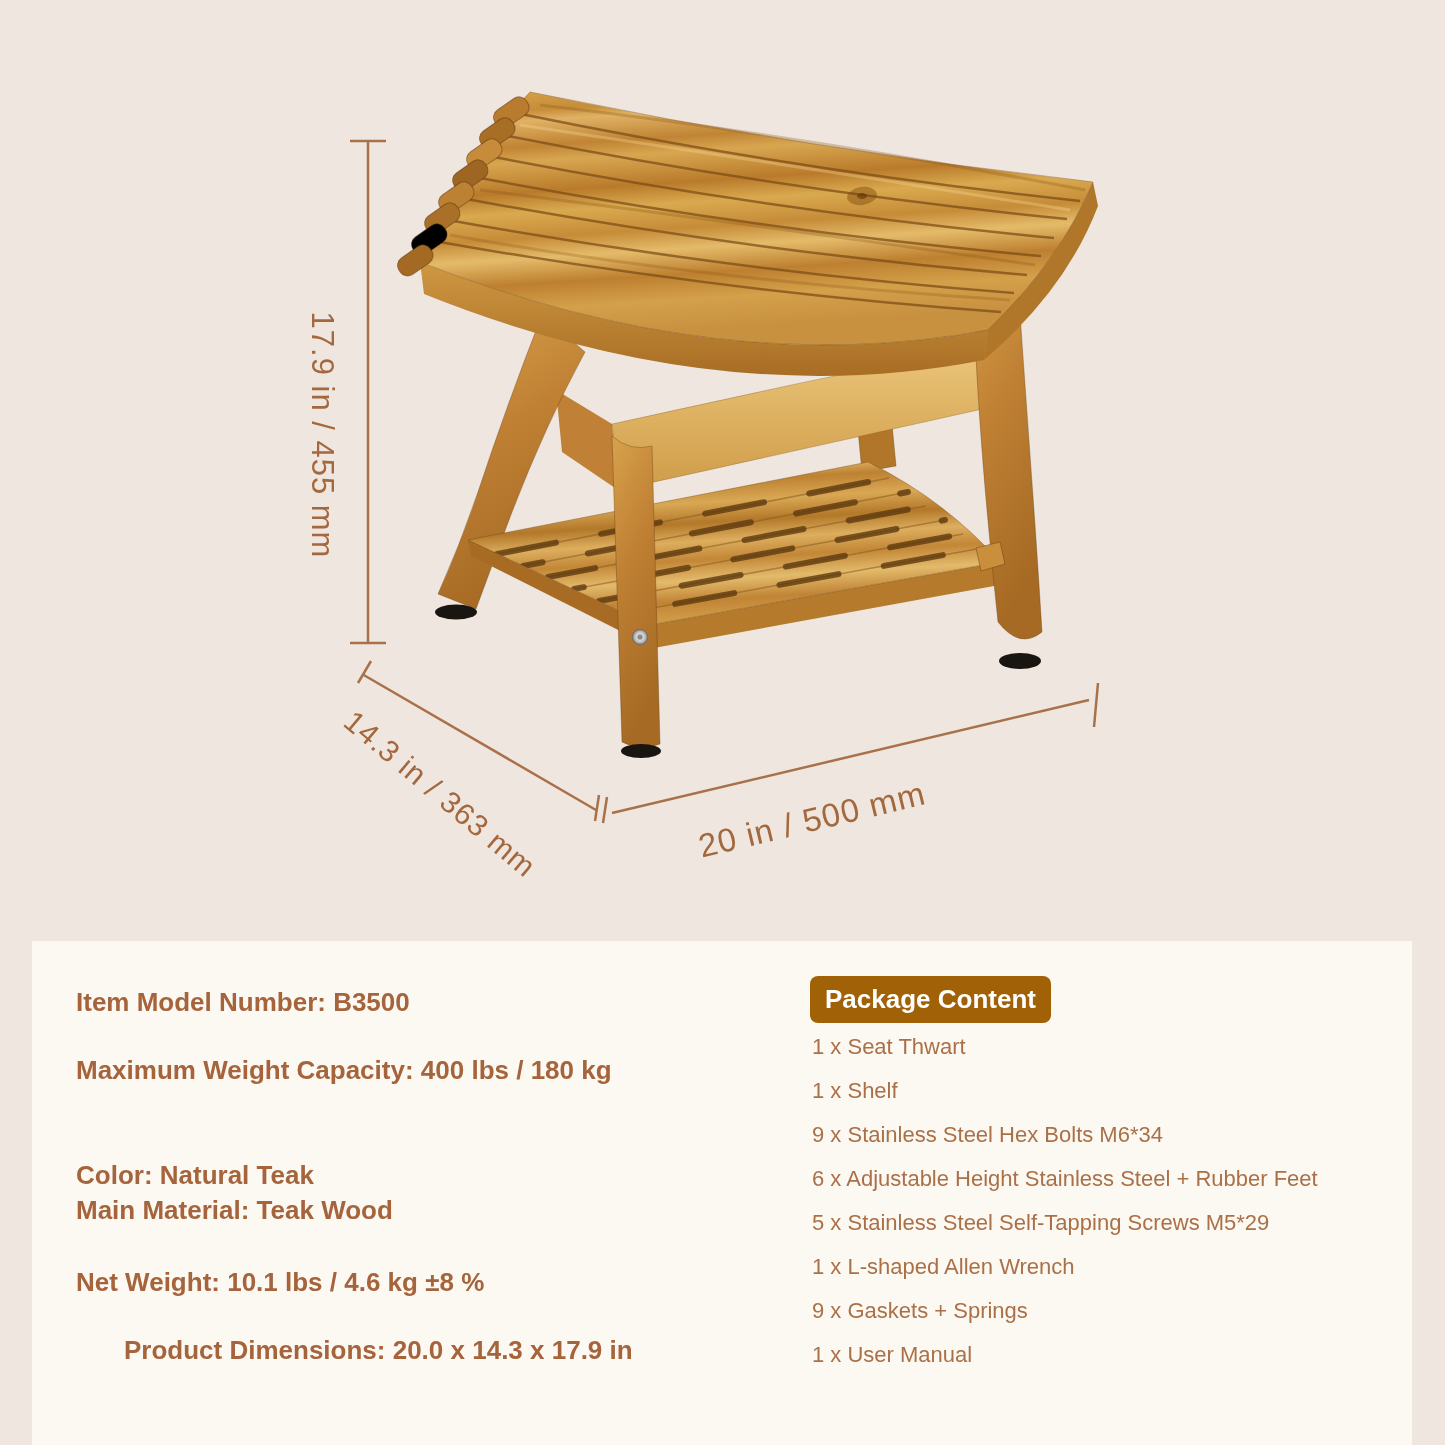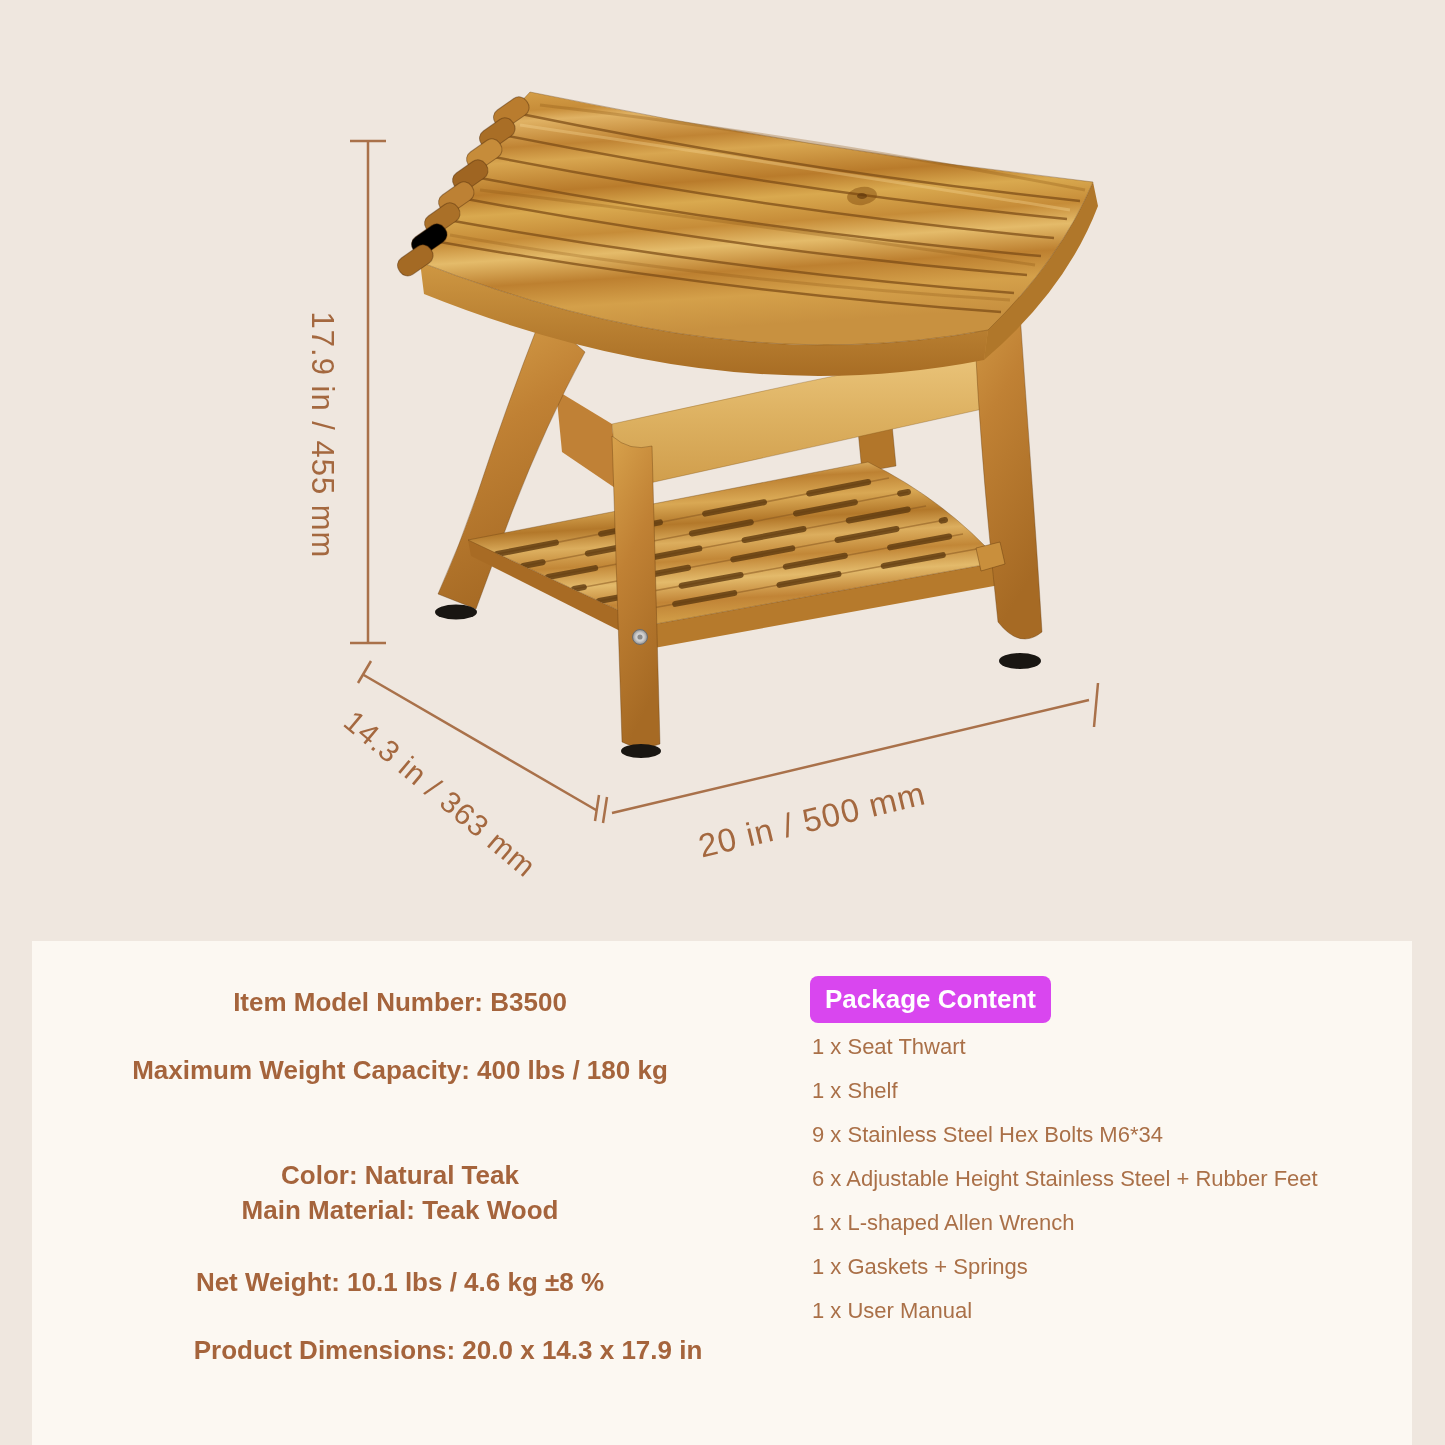--- a/index.html
+++ b/index.html
@@ -23,32 +23,32 @@
   .dim-width{
     left:812px;top:820px;font-size:33px;
     transform:translate(-50%,-50%) rotate(-13.5deg);
   }
   .panel{
     position:absolute;left:32px;top:941px;width:1380px;height:504px;
     background:#fcf8f2;
   }
   .spec-line{
     position:absolute;left:76px;width:648px;
-    font-size:26px;font-weight:bold;color:#a5643c;white-space:nowrap;text-align:center;
+    font-size:26px;font-weight:bold;color:#a5643c;white-space:nowrap;
   }
   .spec-0{top:987px;}
   .spec-1{top:1055px;}
   .spec-2{top:1160px;}
   .spec-3{top:1195px;}
   .spec-4{top:1267px;}
   .spec-5{top:1335px;margin-left:48px;}
   .spec-6{top:1373px;text-align:right;white-space:nowrap;}
   .pkg-header{
     position:absolute;left:810px;top:976px;
-    background:#d946ef;color:#ffffff;font-size:26px;font-weight:bold;
+    background:#a16207;color:#ffffff;font-size:26px;font-weight:bold;
     padding:8px 15px;border-radius:8px;white-space:nowrap;
   }
   .pkg-list{
     position:absolute;left:812px;top:1025px;width:600px;
   }
   .pkg-item{
     height:44px;line-height:44px;font-size:22px;color:#aa7048;white-space:nowrap;
   }
 </style>
 </head>
@@ -232,18 +232,19 @@
   <div class="spec-line spec-3">Main Material: Teak Wood</div>
   <div class="spec-line spec-4">Net Weight: 10.1 lbs / 4.6 kg ±8 %</div>
   <div class="spec-line spec-5">Product Dimensions: 20.0 x 14.3 x 17.9 in</div>
 
   <div class="pkg-header">Package Content</div>
   <div class="pkg-list">
     <div class="pkg-item">1 x Seat Thwart</div>
     <div class="pkg-item">1 x Shelf</div>
     <div class="pkg-item">9 x Stainless Steel Hex Bolts M6*34</div>
     <div class="pkg-item">6 x Adjustable Height Stainless Steel + Rubber Feet</div>
+    <div class="pkg-item">5 x Stainless Steel Self-Tapping Screws M5*29</div>
     <div class="pkg-item">1 x L-shaped Allen Wrench</div>
-    <div class="pkg-item">1 x Gaskets + Springs</div>
+    <div class="pkg-item">9 x Gaskets + Springs</div>
     <div class="pkg-item">1 x User Manual</div>
   </div>
 
 </div>
 
 </body></html>

